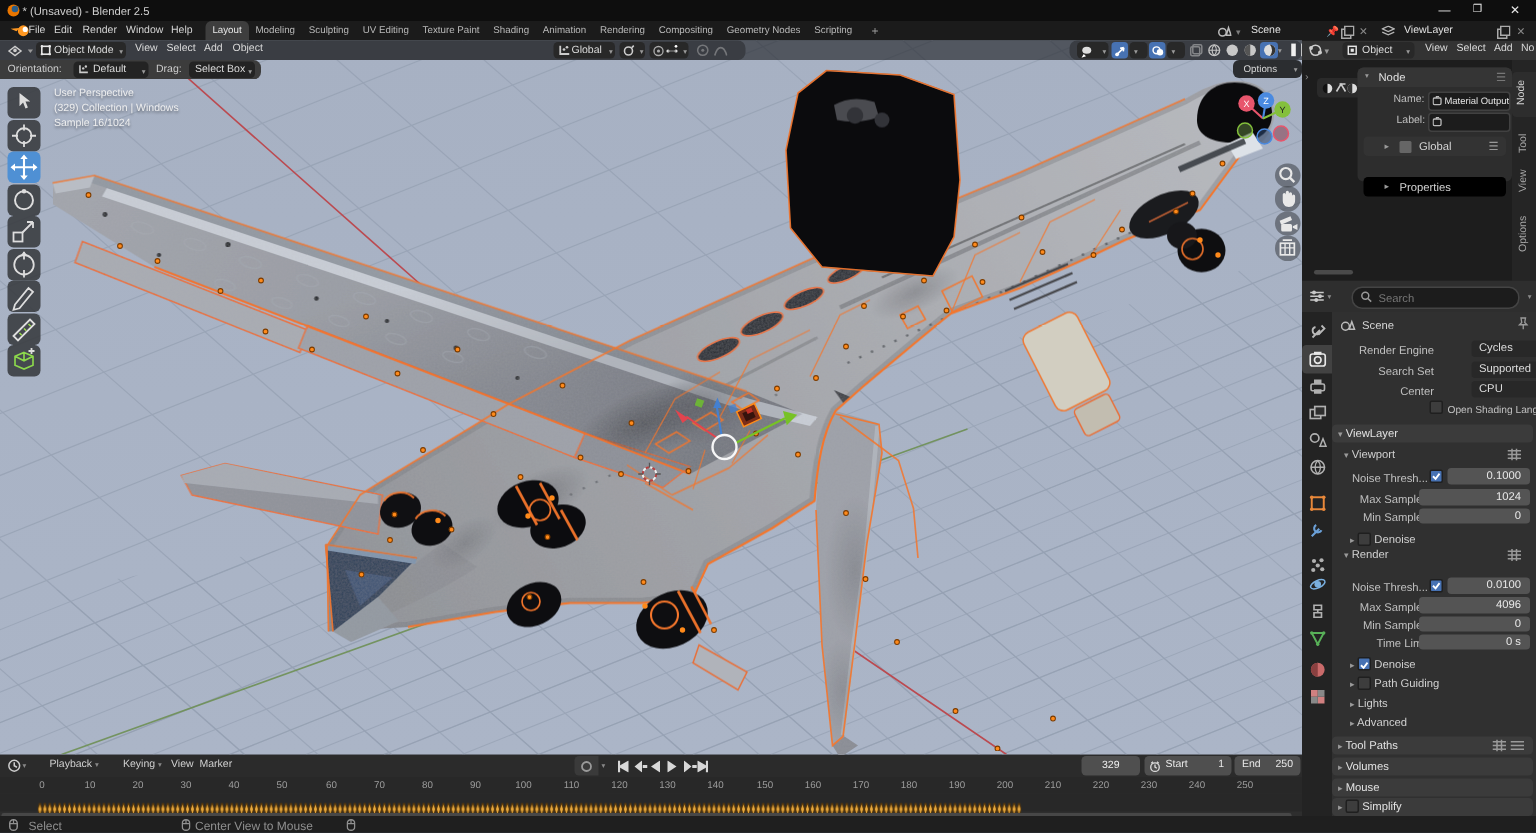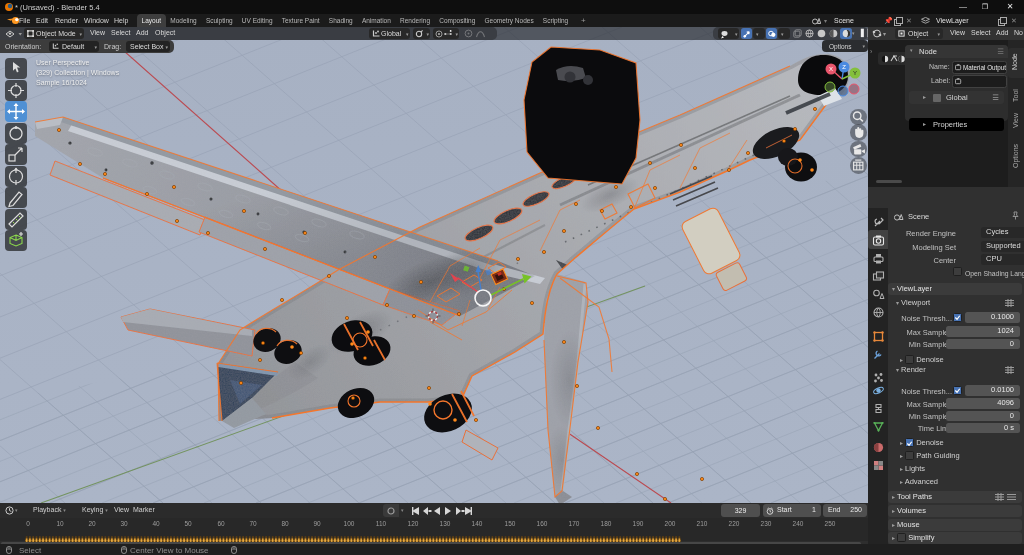--- a/index.html
+++ b/index.html
@@ -43,21 +43,21 @@
   .chk{display:inline-block;width:7px;height:7px;background:#3d3d3d;border:1px solid #1f1f1f;border-radius:1.5px;vertical-align:-1px;}
   .chk.on{background:#4772b3;}
 </style></head>
 <body>
 
 <div class="abs" id="titlebar">
   <svg class="abs" style="left:4px;top:2px" width="10" height="10" viewBox="0 0 10 10">
       <circle cx="5" cy="5" r="4" fill="#ea7600"></circle>
       <circle cx="6" cy="4" r="2.2" fill="#2a5e8a"></circle>
     </svg>
-  <span class="t" style="left:15px;top:3px;">* (Unsaved) - Blender 5.4</span>
+  <span class="t" style="left:15px;top:3px;">* (Unsaved) - Blender 2.5</span>
   <div class="winbtn" style="left:948px">—</div>
   <div class="winbtn" style="left:970px;font-size:7px">❐</div>
   <div class="winbtn" style="left:995px;font-size:8px">✕</div>
 </div>
 
 <div class="abs" id="menubar">
   <svg class="abs" style="left:7px;top:2px" width="14" height="9" viewBox="0 0 14 9">
     <circle cx="8.5" cy="4.5" r="3.6" fill="#ff9822"></circle>
       <circle cx="9.8" cy="3.6" r="1.7" fill="#fff"></circle>
     <path d="M0 3.2 L6 2.6 L4 4.8 Z" fill="#ff9822"></path>
@@ -807,20 +807,37 @@
       </div>
     <span class="abs" style="left:4px;top:62px;color:#a8a8a8;font-size:7px;transform:rotate(-90deg);transform-origin:0 0;white-space:nowrap;">Tool</span>
     <span class="abs" style="left:4px;top:88px;color:#a8a8a8;font-size:7px;transform:rotate(-90deg);transform-origin:0 0;white-space:nowrap;">View</span>
     <span class="abs" style="left:4px;top:128px;color:#a8a8a8;font-size:7px;transform:rotate(-90deg);transform-origin:0 0;white-space:nowrap;">Options</span>
   </div>
   <div class="abs" style="left:8px;top:140px;width:26px;height:3px;background:#4a4a4a;border-radius:2px;"></div>
 </div>
 
 <div class="abs" id="props">
 
+  <div class="abs" style="left:0;top:0;width:156px;height:21px;background:#2e2e2e;">
+    <svg class="abs" style="left:5px;top:6px" width="10" height="9" viewBox="0 0 10 9">
+        <path d="M0.5 2 h9 M0.5 4.5 h9 M0.5 7 h9" stroke="#c8c8c8" stroke-width="1"></path>
+        <circle cx="3" cy="2" r="1.3" fill="#c8c8c8"></circle>
+        <circle cx="7" cy="4.5" r="1.3" fill="#c8c8c8"></circle>
+        <circle cx="4.5" cy="7" r="1.3" fill="#c8c8c8"></circle>
+      </svg>
+    <span class="abs" style="left:17px;top:7px;color:#8a8a8a;font-size:5px">▾</span>
+    <div class="abs" style="left:33px;top:3.5px;width:110px;height:13px;background:#1c1c1c;border:1px solid #444;border-radius:7px;">
+      <svg class="abs" style="left:5px;top:2.5px" width="8" height="8" viewBox="0 0 9 9">
+          <circle cx="3.6" cy="3.6" r="2.6" fill="none" stroke="#9a9a9a" stroke-width="1.1"></circle>
+          <path d="M5.6 5.6 L8 8" stroke="#9a9a9a" stroke-width="1.2"></path>
+        </svg>
+      <span class="abs" style="left:17px;top:2.5px;color:#777;font-size:7.5px;">Search</span>
+    </div>
+    <span class="abs" style="right:3px;top:7px;color:#8a8a8a;font-size:5px">▾</span>
+  </div>
 
   <div class="abs" style="left:0;top:21px;width:20px;height:336px;background:#232323;" id="ptabs">
       <div class="abs" style="left:3.5px;top:7px;"><svg width="13" height="13" viewBox="0 0 13 13">
           <path d="M3 10 L8 5 M5 3 a2.5 2.5 0 1 0 3 3" stroke="#b8b8b8" stroke-width="1.2" fill="none"></path>
           <path d="M9 2 l2 2 -4 4" stroke="#b8b8b8" stroke-width="1.2" fill="none"></path>
         </svg></div>
       <div class="abs" style="left:0;top:22px;width:20px;height:19px;background:#424242;border-radius:3px 0 0 3px;"></div>
       <div class="abs" style="left:3.5px;top:25px;"><svg width="13" height="13" viewBox="0 0 13 13">
           <rect x="1.5" y="3" width="10" height="8" rx="1.5" fill="none" stroke="#e8e8e8" stroke-width="1.1"></rect>
           <circle cx="6.5" cy="7" r="2.2" fill="none" stroke="#e8e8e8" stroke-width="1.1"></circle>
@@ -893,21 +910,21 @@
   <span class="abs" style="left:40px;top:25px;color:#d8d8d8;font-size:7.5px;">Scene</span>
   <svg class="abs" style="right:5px;top:24px" width="8" height="9" viewBox="0 0 8 9">
       <path d="M3 1 h3 l-0.5 3 l1.5 1.5 h-5 l1.5 -1.5 Z M4.5 5.5 v3" stroke="#9a9a9a" stroke-width="0.9" fill="none"></path>
     </svg>
 
   <div class="pr-row" style="top:39px;">
       <span class="pr-lab" style="right:68px;">Render Engine</span>
       <div class="pr-drop">Cycles</div>
     </div>
   <div class="pr-row" style="top:53px;">
-      <span class="pr-lab" style="right:68px;">Modeling Set</span>
+      <span class="pr-lab" style="right:68px;">Search Set</span>
       <div class="pr-drop">Supported</div>
     </div>
   <div class="pr-row" style="top:66px;">
       <span class="pr-lab" style="right:68px;">Center</span>
       <div class="pr-drop">CPU</div>
     </div>
   <div class="pr-row" style="top:80px;">
       <span class="abs" style="left:65px;"><span class="chk"></span></span>
       <span class="abs" style="left:77px;top:2.5px;white-space:nowrap;font-size:6.8px;">Open Shading Langu...</span>
     </div>

